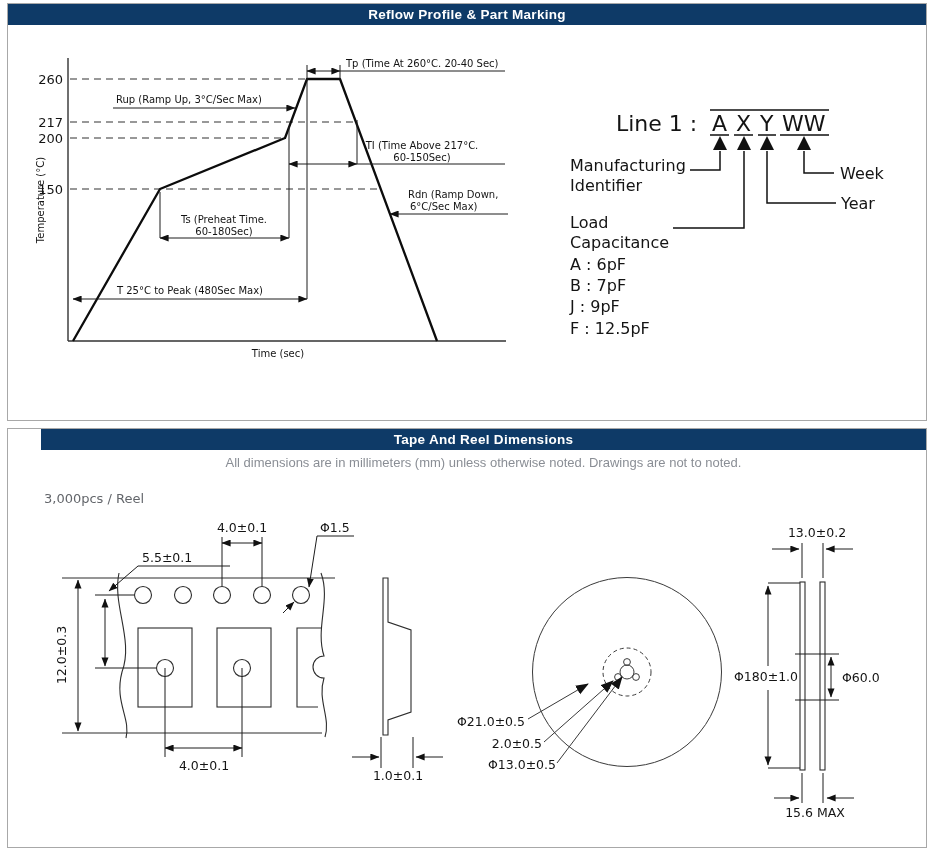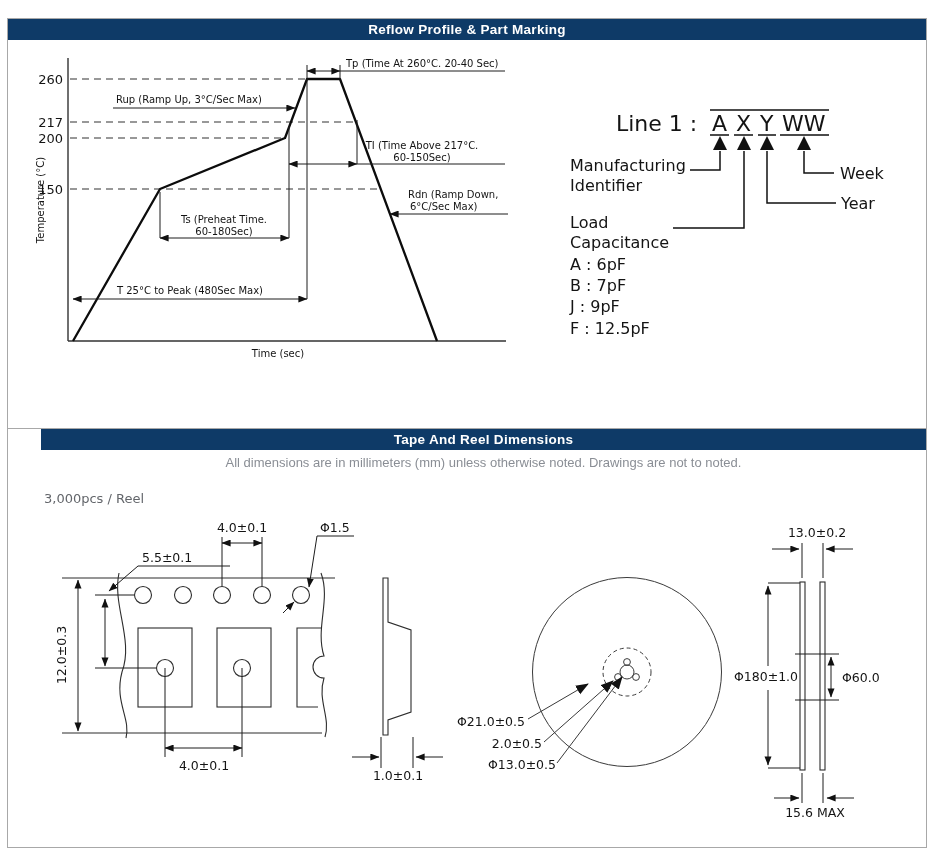--- a/index.html
+++ b/index.html
@@ -1,18 +1,18 @@
 <!DOCTYPE html>
 <html><head>
 <meta charset="utf-8">
 <style>
   html,body{margin:0;padding:0;background:#fff;}
   body{width:931px;height:851px;position:relative;font-family:"DejaVu Sans",sans-serif;}
   .panel{position:absolute;left:7px;width:920px;border:1px solid #a8a8a8;background:#fff;box-sizing:border-box;}
-  #panel1{top:3px;height:418px;margin-top:15px;}
+  #panel1{top:3px;height:418px;}
   #panel2{top:428px;height:420px;padding-left:33px;}
   .hdr{height:21px;background:#0e3a67;color:#fff;display:flex;align-items:center;justify-content:center;
        font-family:"Liberation Sans",sans-serif;font-weight:700;font-size:13.5px;letter-spacing:.3px;}
   .subtitle{margin-top:5px;text-align:center;color:#8a8e95;font-family:"Liberation Sans",sans-serif;font-size:13px;}
   svg.overlay{position:absolute;left:0;top:0;pointer-events:none;}
   text{fill:#141414;}
   .t10{font-size:10px;}
   .t13{font-size:13px;}
   .t12d{font-size:12.5px;}
   .t16{font-size:16px;}

